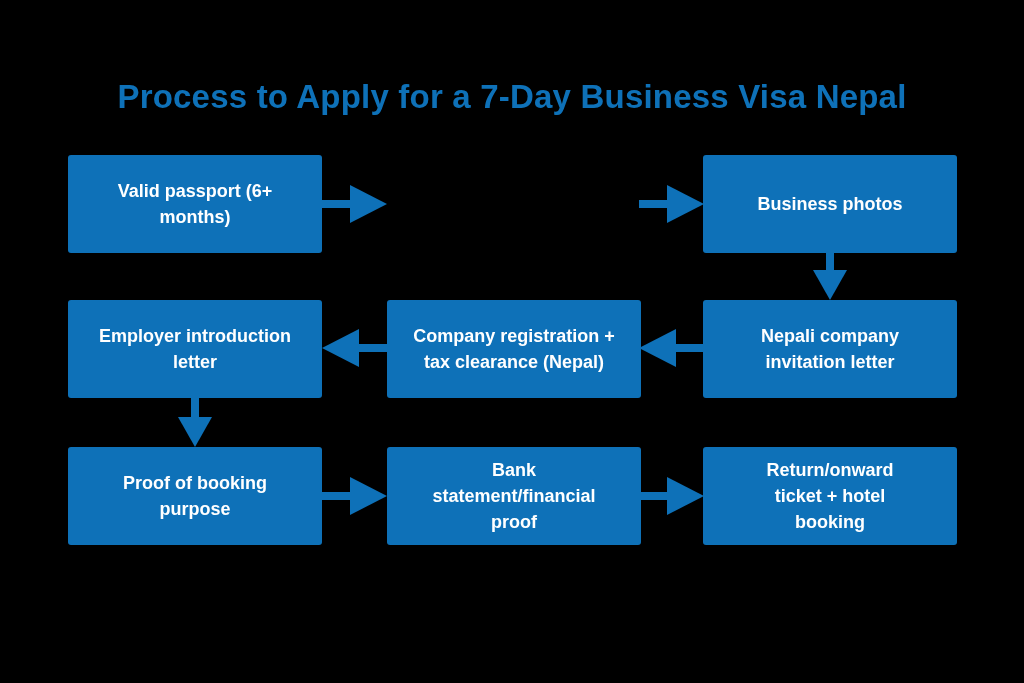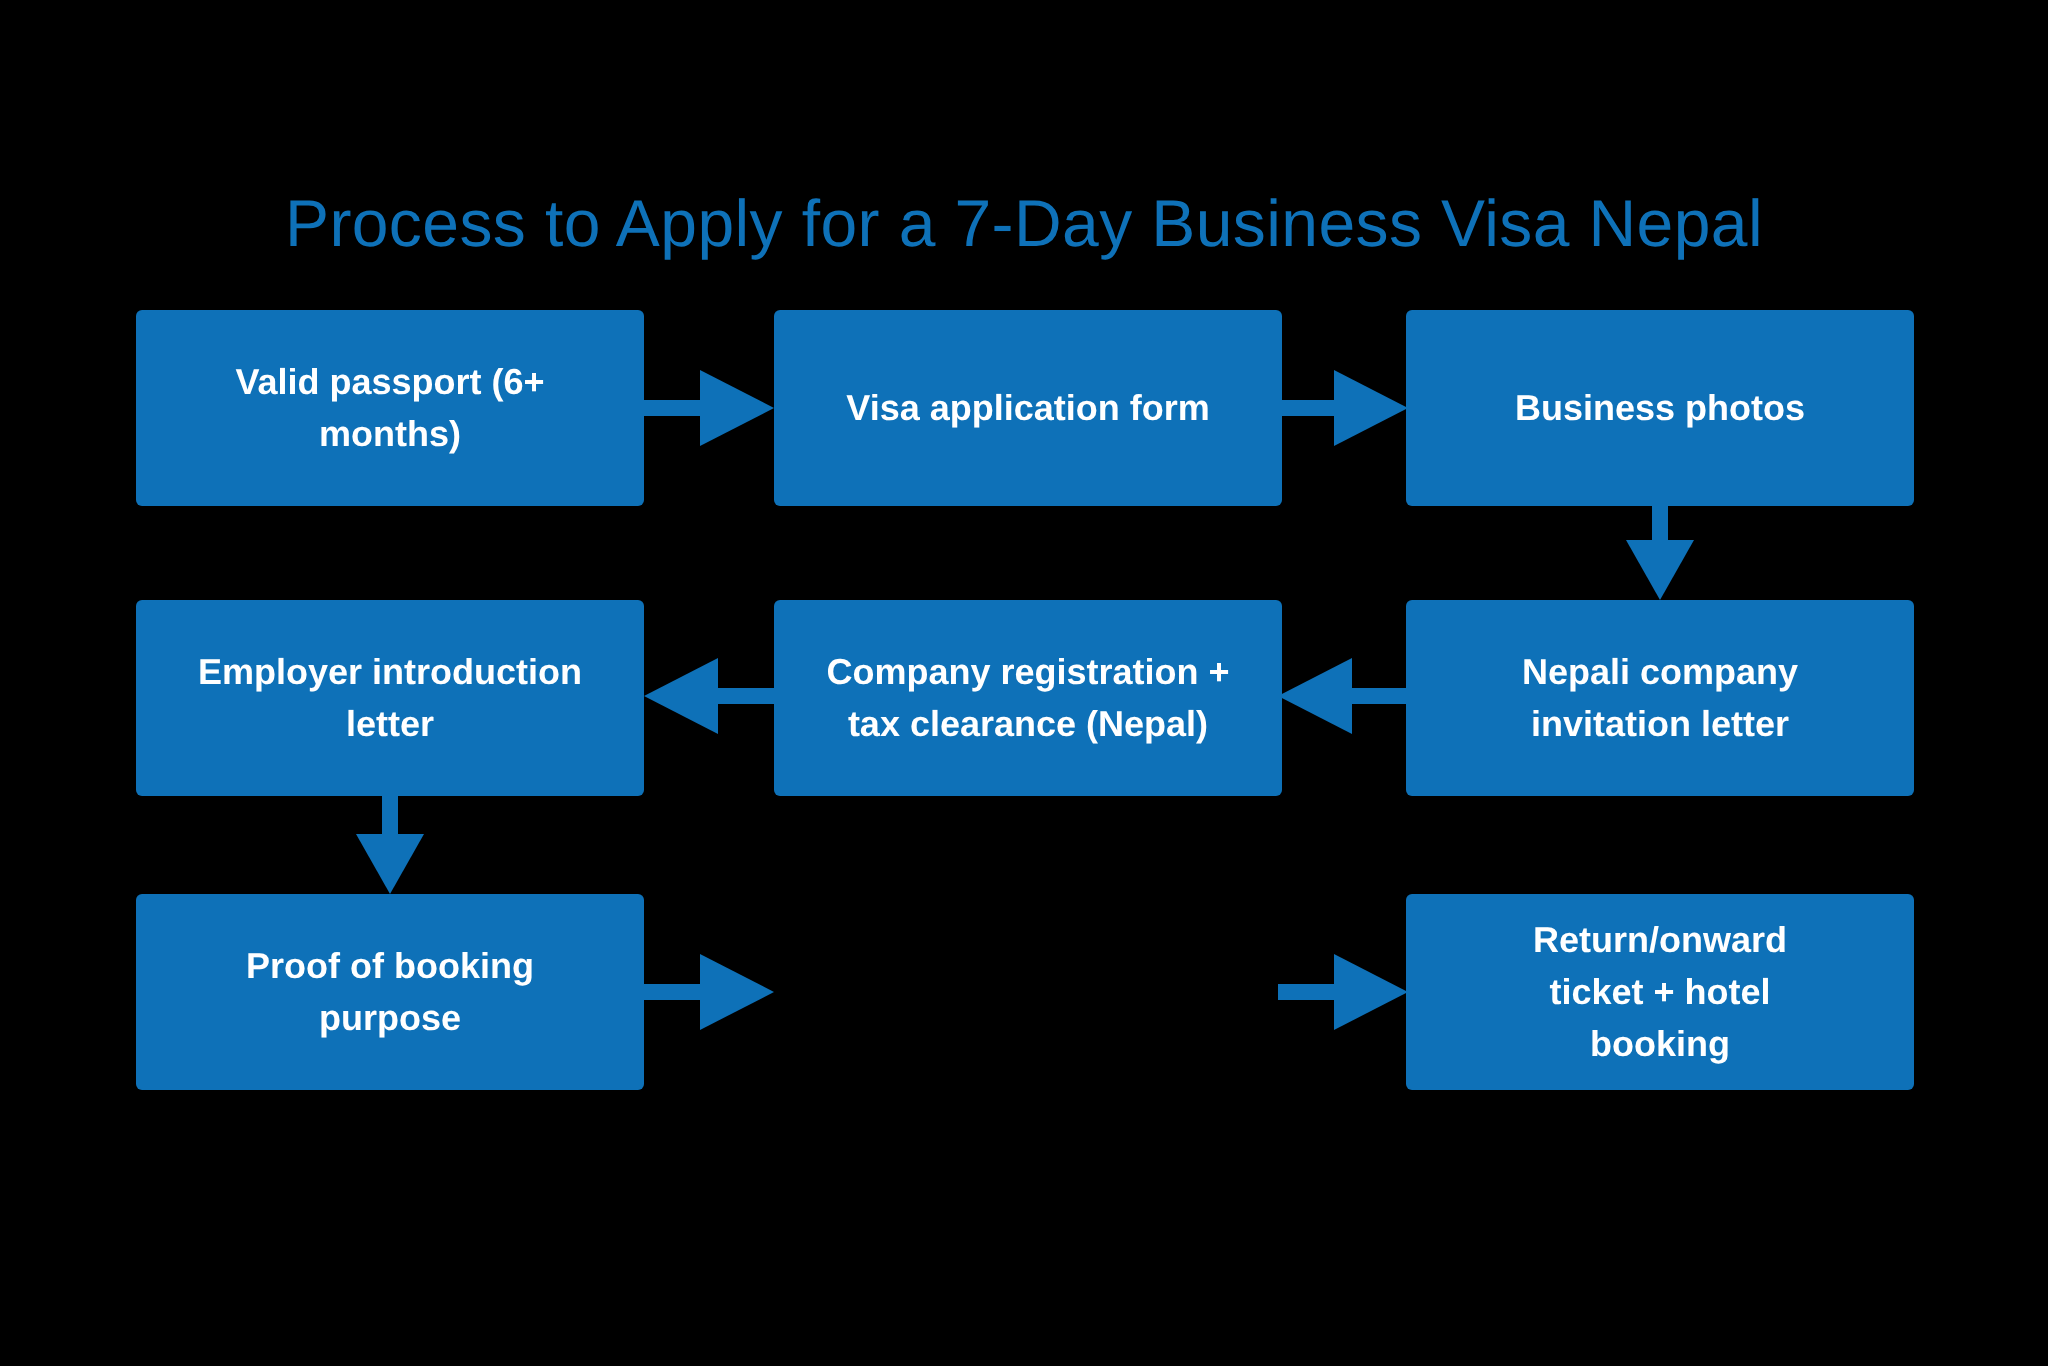--- a/index.html
+++ b/index.html
@@ -15,26 +15,26 @@
   .canvas {
     position: relative;
     width: 1024px;
     height: 683px;
     background: var(--bg);
     overflow: hidden;
   }
 
   .diagram-title {
     position: absolute;
-    top: 92px;
+    top: 77px;
     left: 0;
     width: 100%;
     text-align: center;
     font-size: 33px;
-    font-weight: normal;
+    font-weight: bold;
     line-height: 40px;
     color: var(--title);
     letter-spacing: 0.2px;
   }
 
   .node {
     position: absolute;
     width: 254px;
     height: 98px;
     background: var(--box);
@@ -97,43 +97,45 @@
 <body>
 
 <div class="canvas">
 
   <h1 class="diagram-title">Process to Apply for a 7-Day Business Visa Nepal</h1>
 
   <div class="node r1 c1">
     <span class="label">Valid passport (6+
 months)</span>
   </div>
-  <div class="node r1 c2">
-    <span class="label">Visa application form</span>
-  </div>
   <div class="node r1 c3">
     <span class="label">Business photos</span>
   </div>
 
   <div class="node r2 c3">
     <span class="label">Nepali company
 invitation letter</span>
   </div>
   <div class="node r2 c2">
     <span class="label">Company registration +
 tax clearance (Nepal)</span>
   </div>
   <div class="node r2 c1">
     <span class="label">Employer introduction
 letter</span>
   </div>
 
   <div class="node r3 c1">
     <span class="label">Proof of booking
 purpose</span>
+  </div>
+  <div class="node r3 c2">
+    <span class="label">Bank
+statement/financial
+proof</span>
   </div>
   <div class="node r3 c3">
     <span class="label">Return/onward
 ticket + hotel
 booking</span>
   </div>
 
   <div class="arrow arrow-right a-1">
     <div class="shaft"></div>
     <div class="head"></div>

